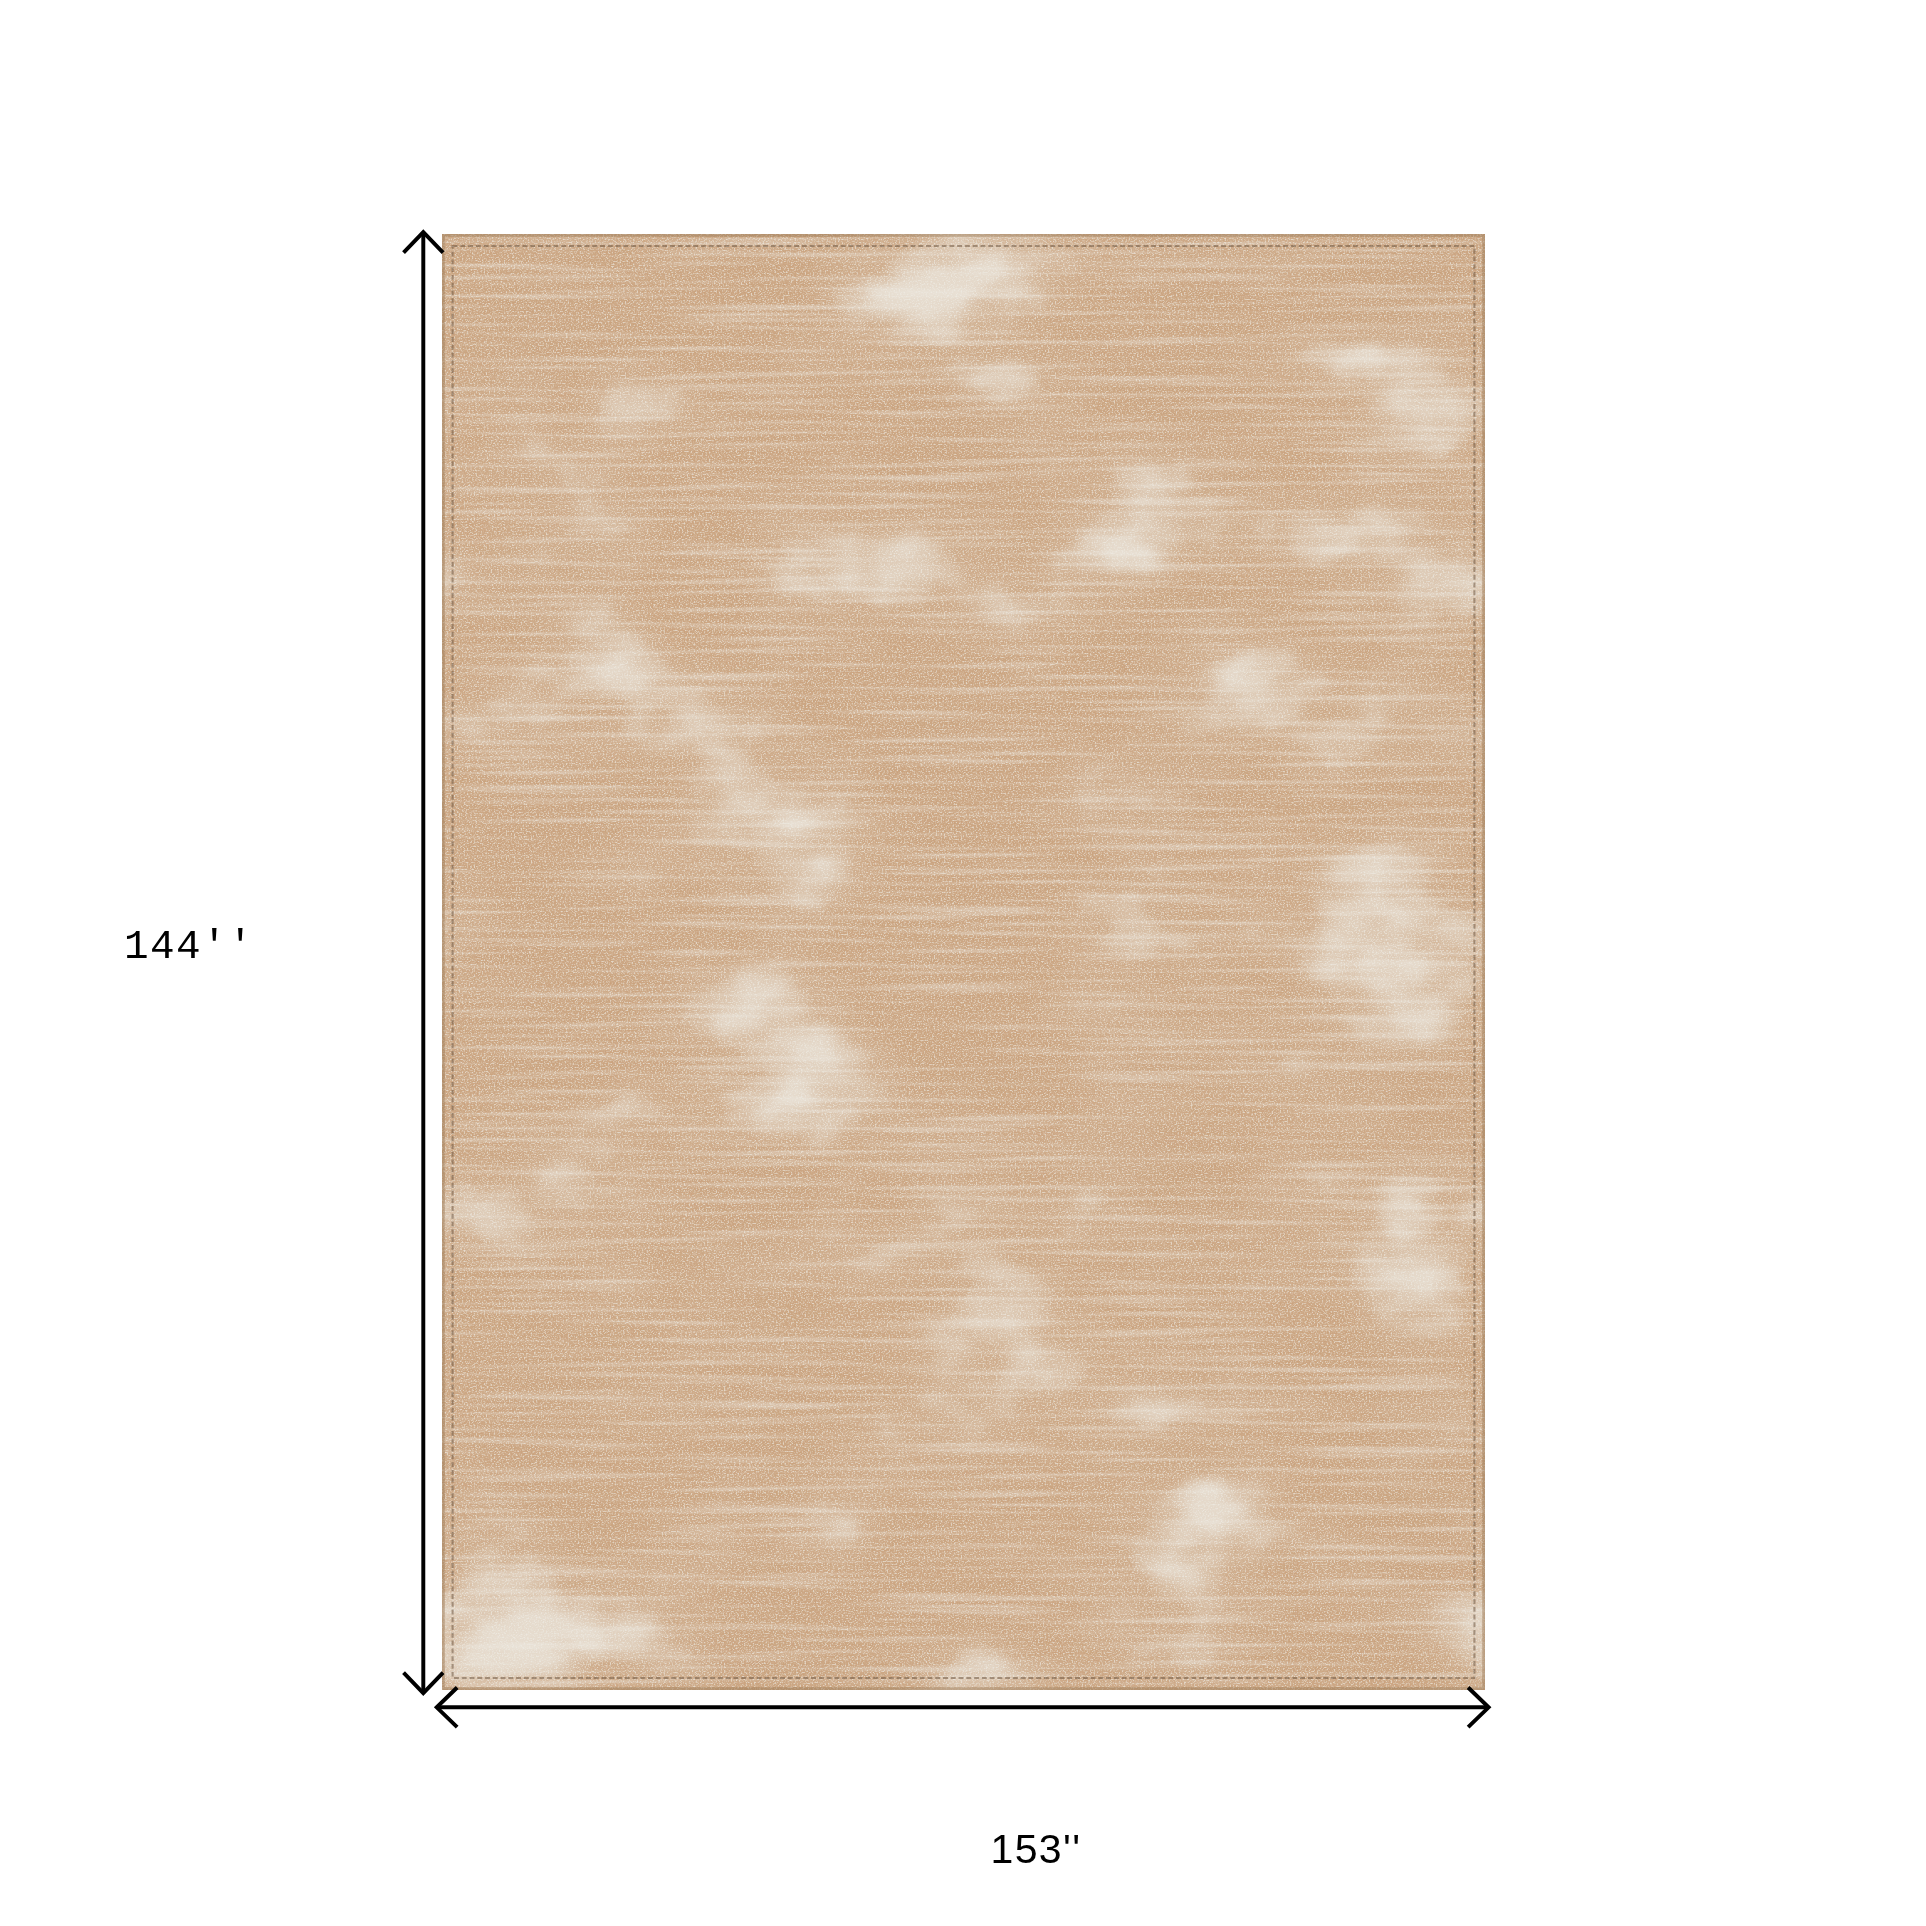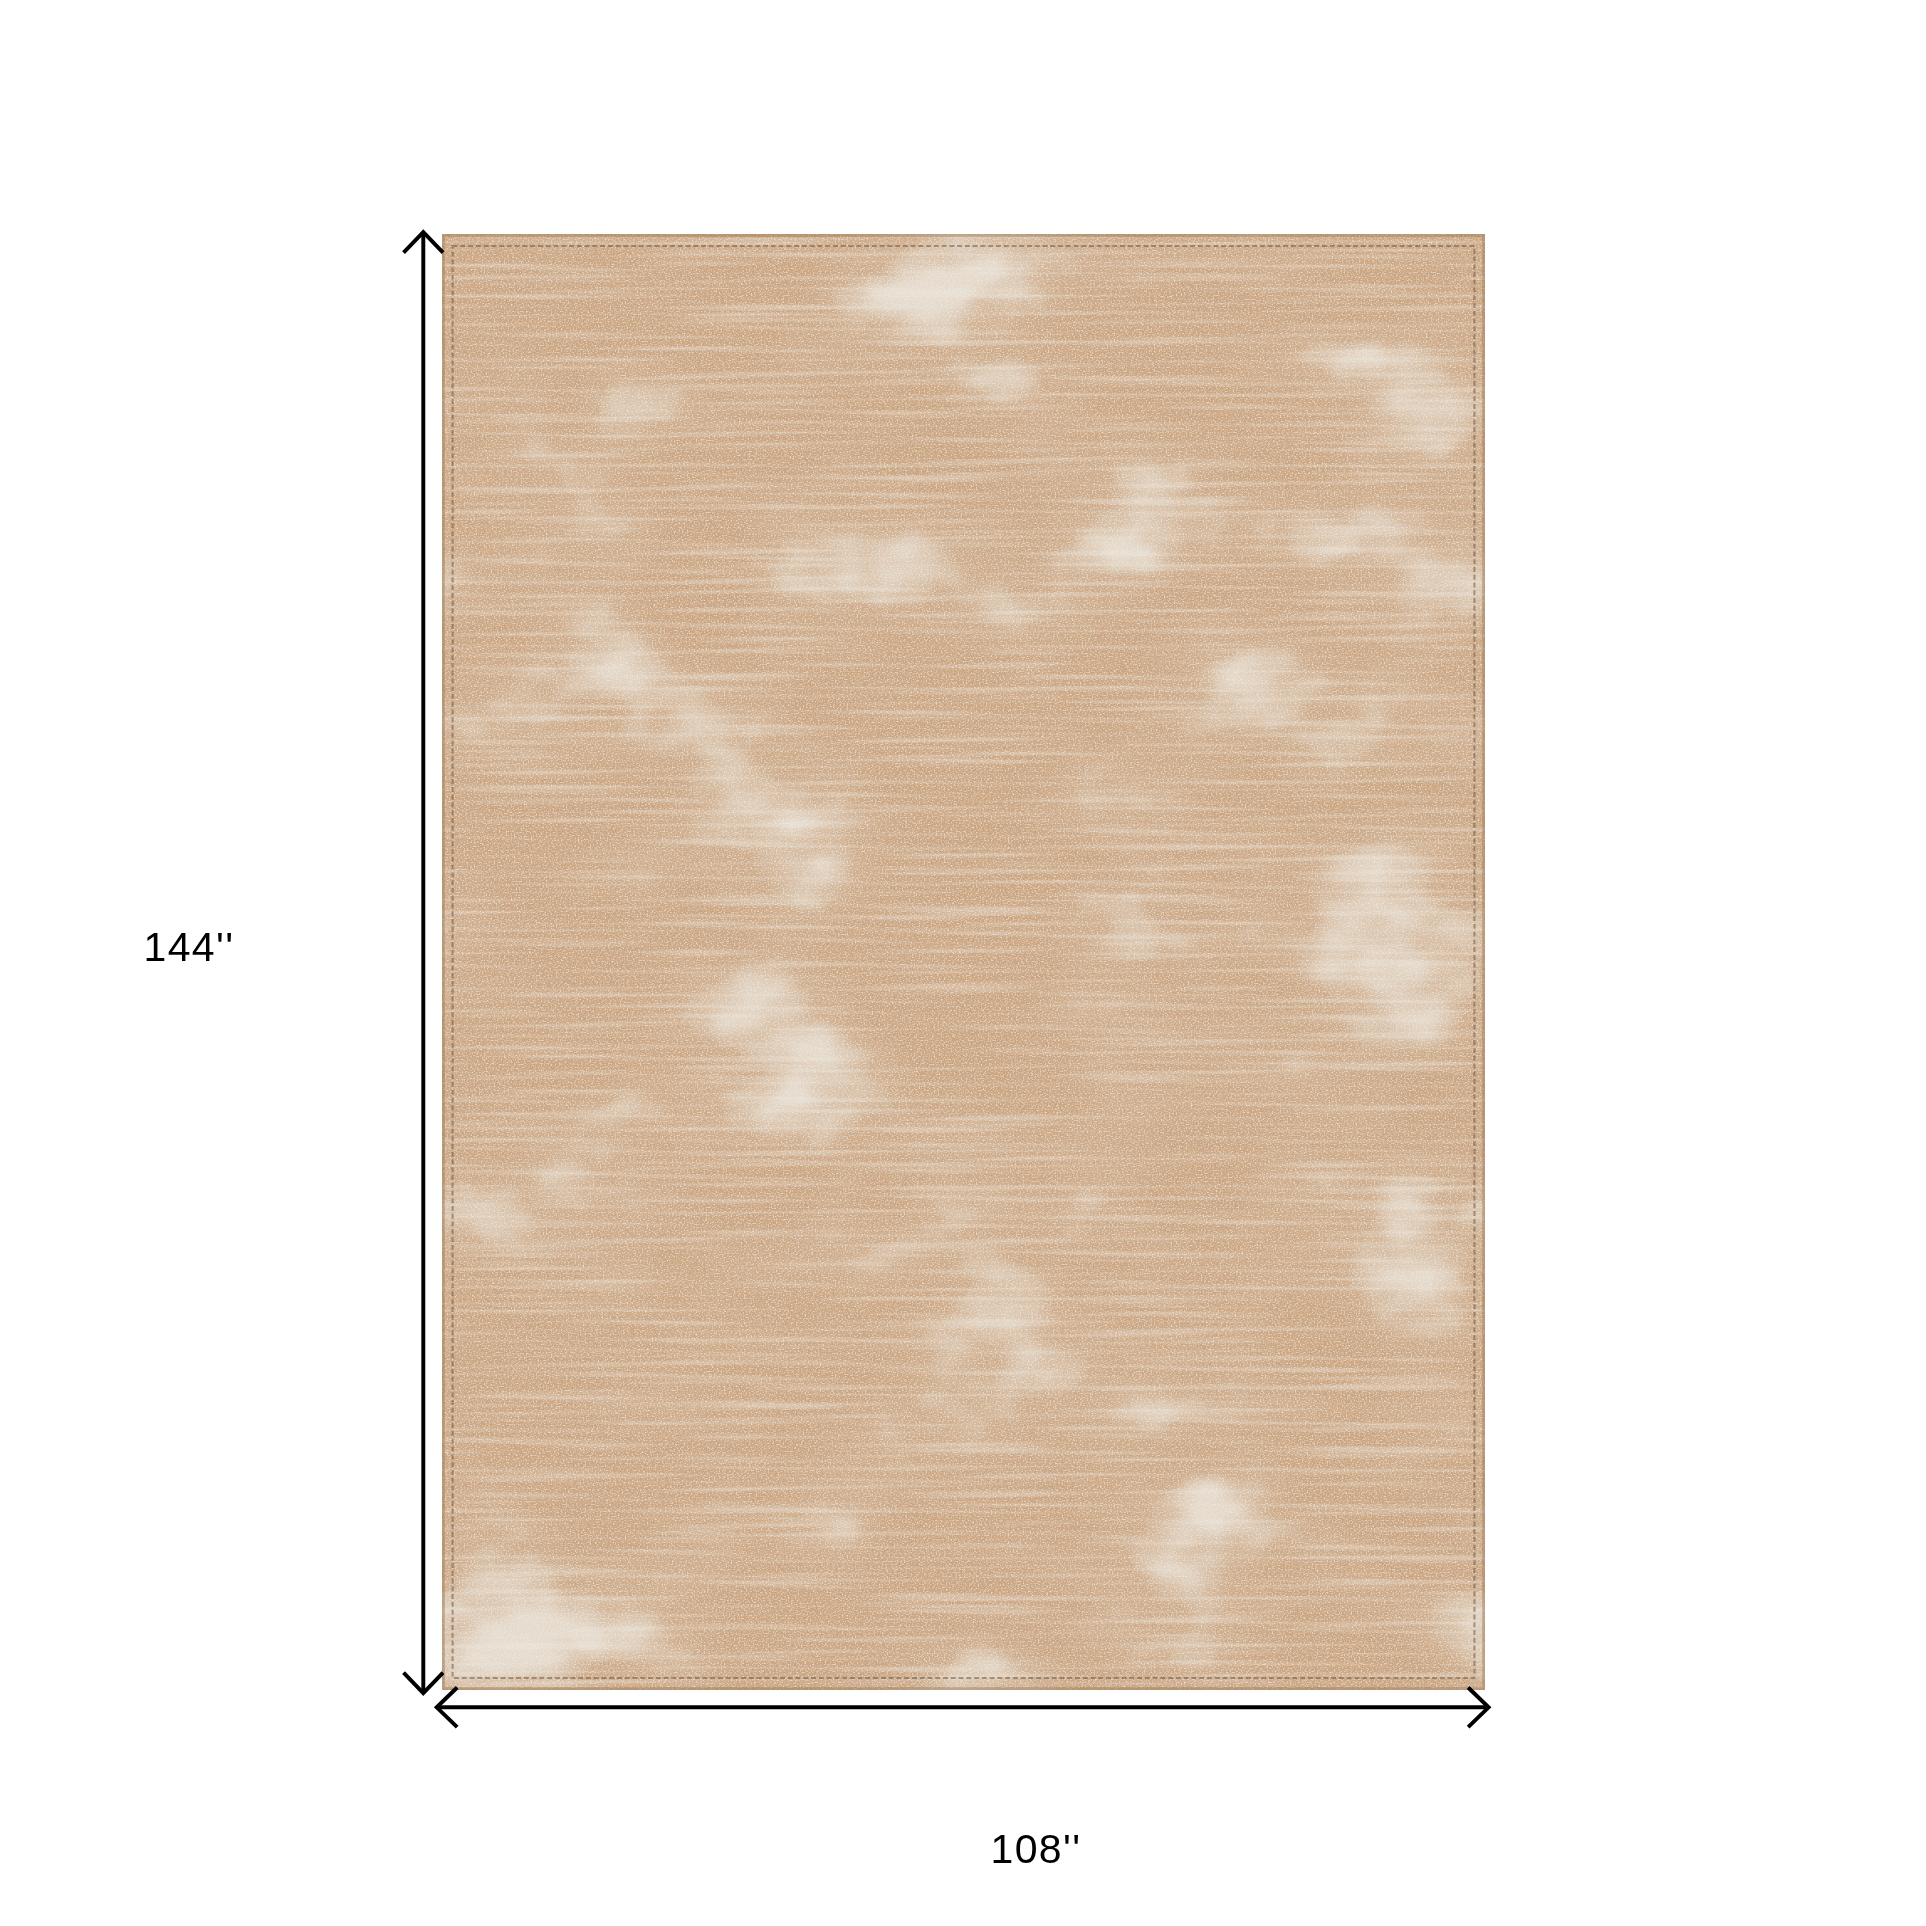--- a/index.html
+++ b/index.html
@@ -29,21 +29,21 @@
   }
   .dim-label {
     position: absolute;
     color: #000000;
     font-size: 41px;
     line-height: 49px;
     letter-spacing: 1.4px;
     text-align: center;
     white-space: nowrap;
   }
-  .label-h { left: 83px; top: 923px; width: 212px; }
+  .label-h { left: 83px; top: 923px; width: 212px; font-family: Liberation Mono, monospace; }
   .label-w { left: 930px; top: 1825px; width: 212px; }
 </style>
 </head>
 <body>
 
 <div class="canvas">
 
   <div class="rug">
     <svg viewBox="0 0 1478 2064" preserveAspectRatio="none">
       <defs>
@@ -94,16 +94,16 @@
       <polyline points="572,2371 600,2400 628,2371"></polyline>
     </g>
     <g>
       <line x1="619" y1="2420" x2="2110" y2="2420"></line>
       <polyline points="648,2392 619,2420 648,2448"></polyline>
       <polyline points="2081,2392 2110,2420 2081,2448"></polyline>
     </g>
   </svg>
 
   <div class="dim-label label-h">144''</div>
-  <div class="dim-label label-w">108''</div>
+  <div class="dim-label label-w">153''</div>
 
 </div>
 
 
 </body></html>

